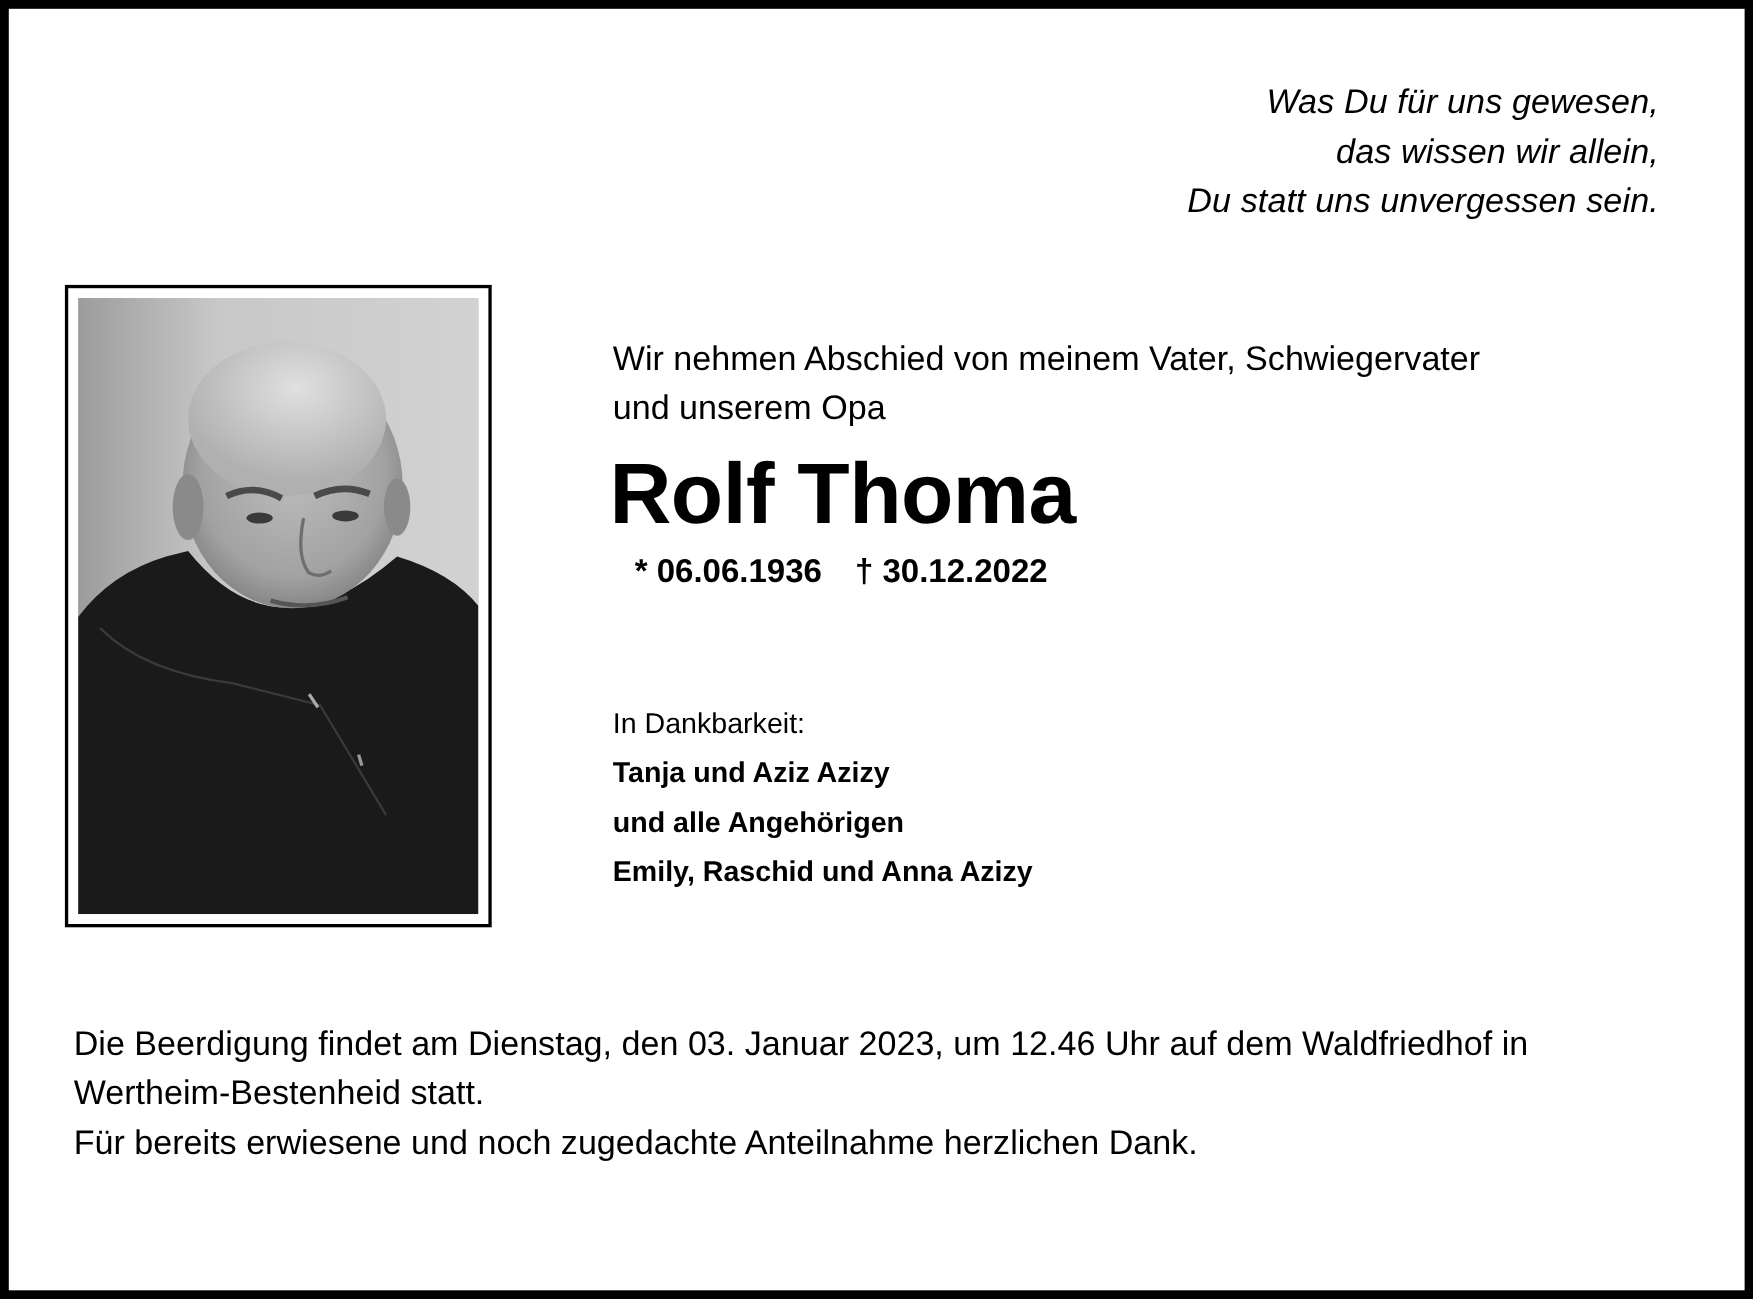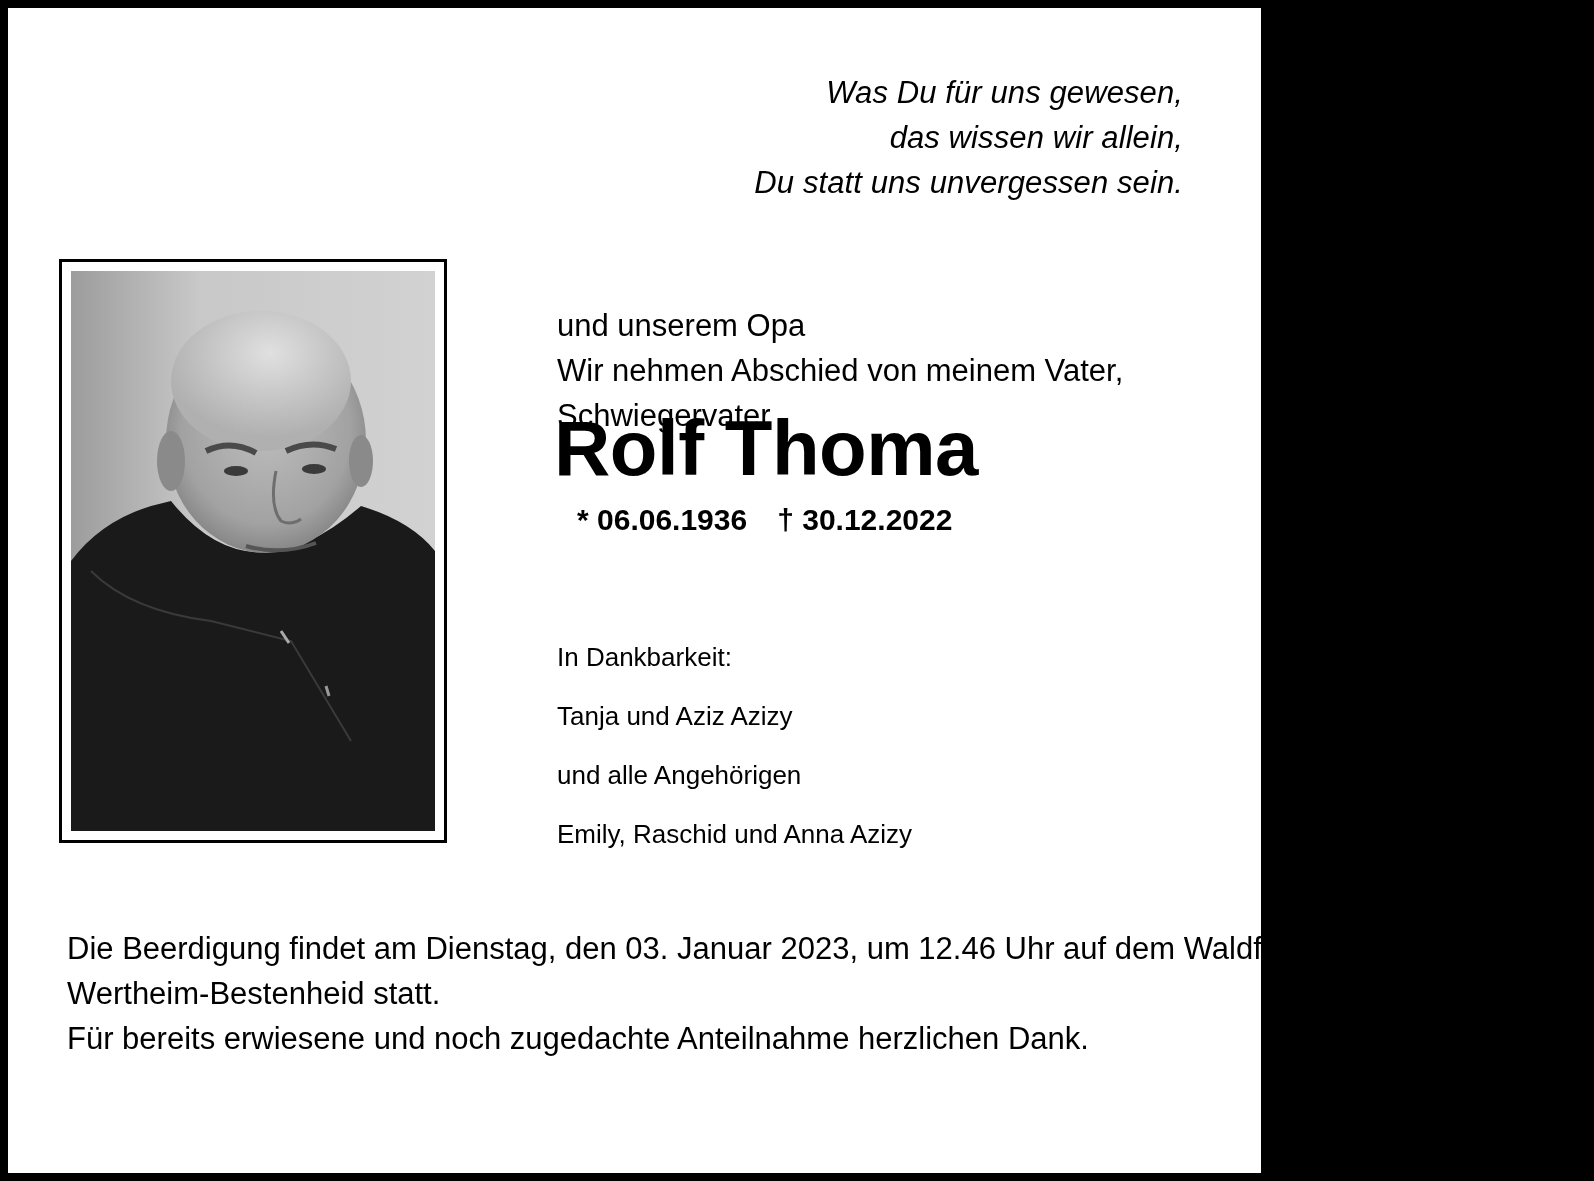--- a/index.html
+++ b/index.html
@@ -1,18 +1,18 @@
 <!DOCTYPE html>
 <html><head>
   <meta charset="utf-8">
   <style>
     html, body { margin: 0; padding: 0; background: #000; }
     body { width: 1594px; height: 1181px; position: relative; overflow: hidden; }
     .page {
-      position: absolute; left: 8px; top: 8px; width: 1253px; height: 1165px;
+      position: absolute; left: 8px; top: 8px; width: 1578px; height: 1165px;
       background: #fff; color: #000;
       font-family: "Liberation Sans", "DejaVu Sans", sans-serif;
     }
     .poem {
       position: absolute; right: 78px; top: 62px; text-align: right;
       font-style: italic; font-size: 31px; line-height: 45px; letter-spacing: 0.1px;
     }
     .photo-frame {
       position: absolute; left: 51px; top: 251px; width: 388px; height: 584px;
       border: 3px solid #000; background: #fff; box-sizing: border-box;
@@ -32,21 +32,21 @@
     }
     .dates {
       position: absolute; left: 549px; top: 492px;
       font-size: 30px; font-weight: bold; line-height: 40px; white-space: pre; margin-left: 20px;
     }
     .dates .sep { display: inline-block; width: 30px; }
     .thanks {
       position: absolute; left: 549px; top: 627px;
       font-size: 26px; line-height: 45px;
     }
-    .thanks .bold { font-weight: normal; margin-top: 14px; }
+    .thanks .bold { font-weight: bold; }
     .funeral {
       position: absolute; left: 59px; top: 918px; width: 1470px;
       font-size: 31px; line-height: 45px;
     }
     .funeral .place { font-weight: bold; }
   </style>
 </head>
 <body>
 
 <div class="page">
@@ -93,22 +93,22 @@
         <ellipse cx="165" cy="200" rx="12" ry="5" fill="#3a3a3a"></ellipse>
         <ellipse cx="243" cy="198" rx="12" ry="5" fill="#3a3a3a"></ellipse>
 
         <path d="M205 200 Q198 235 210 250 Q220 255 230 248" stroke="#6e6e6e" stroke-width="3" fill="none"></path>
         <path d="M175 275 Q210 285 245 272" stroke="#555" stroke-width="4" fill="none"></path>
       </svg>
     </div>
   </div>
 
   <div class="intro">
+    <div>Wir nehmen Abschied von meinem Vater, Schwiegervater</div>
     <div>und unserem Opa</div>
-    <div>Wir nehmen Abschied von meinem Vater, Schwiegervater</div>
   </div>
 
   <div class="name">Rolf Thoma</div>
 
   <div class="dates"><span>*</span> <span>06.06.1936</span><span class="sep"></span><span>†</span> <span>30.12.2022</span></div>
 
   <div class="thanks">
     <div>In Dankbarkeit:</div>
     <div class="bold">Tanja und Aziz Azizy</div>
     <div class="bold">und alle Angehörigen</div>

